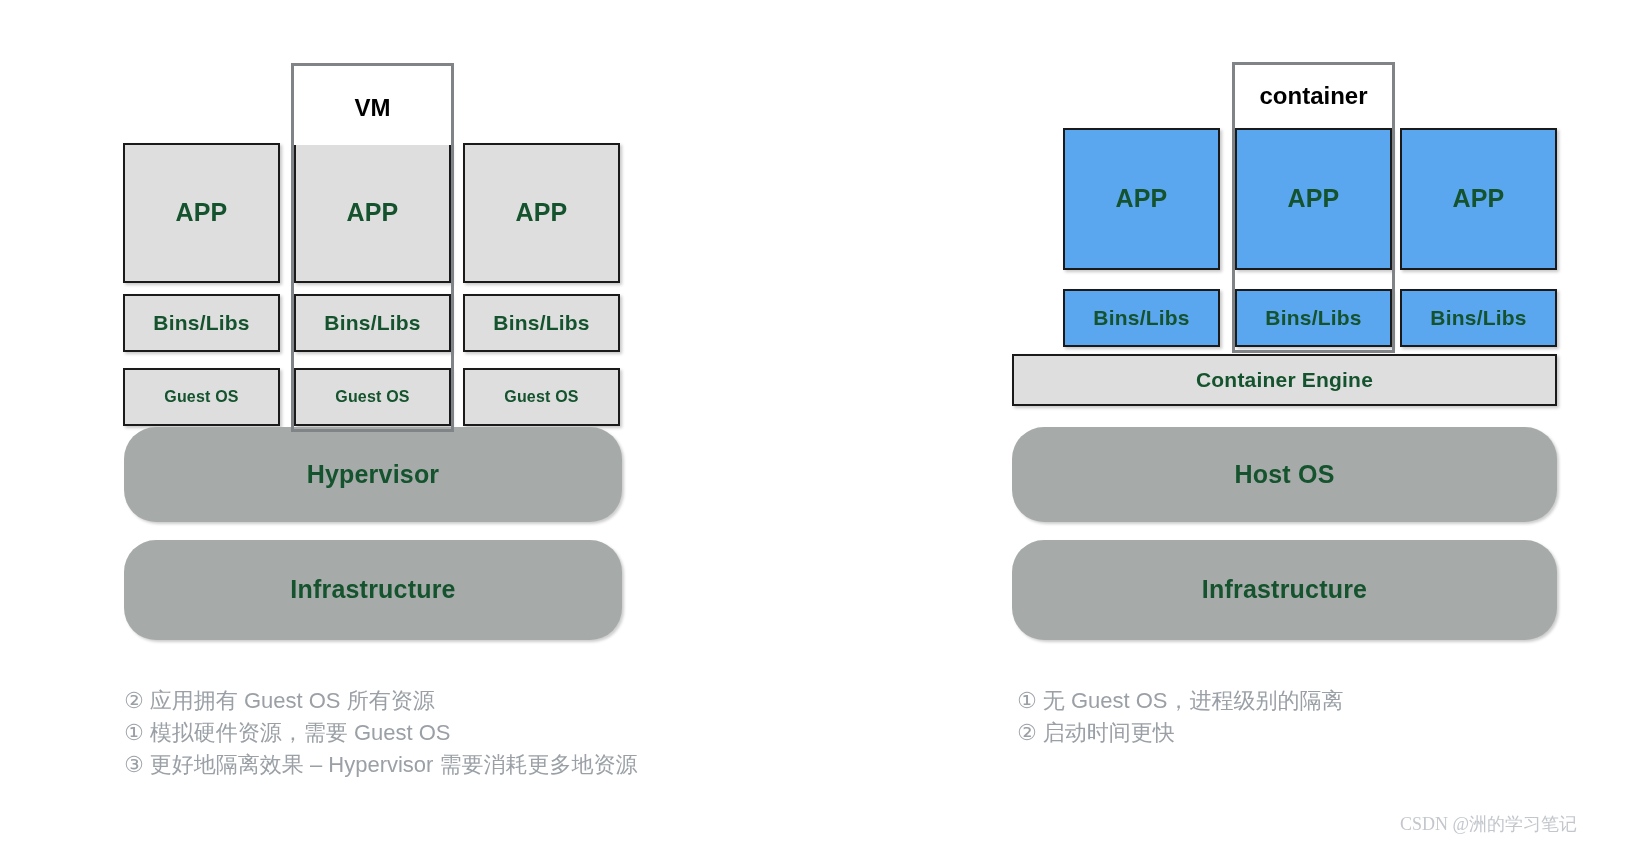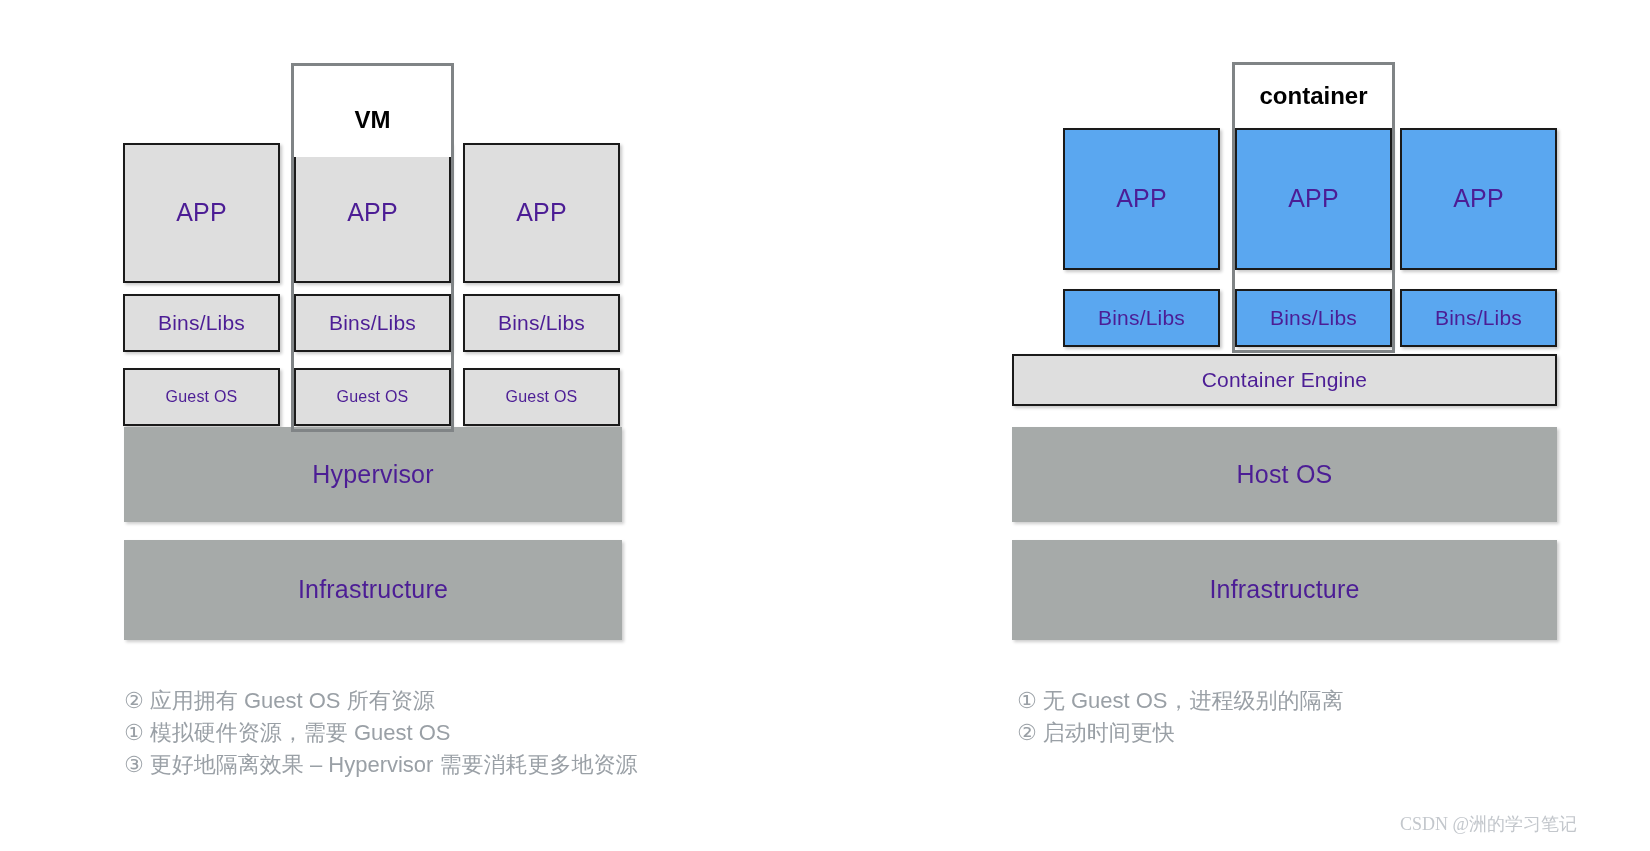--- a/index.html
+++ b/index.html
@@ -19,33 +19,33 @@
     overflow: hidden;
   }
 
   
   .box {
     position: absolute;
     box-sizing: border-box;
     display: flex;
     align-items: center;
     justify-content: center;
-    font-weight: normal;
-    color: #4c1d95;
+    font-weight: bold;
+    color: #14532d;
     letter-spacing: 0.2px;
     text-align: center;
     line-height: 1.1;
   }
   .box-bordered {
     border: 2px solid #1a1a1a;
     box-shadow: 2px 2px 3px rgba(0,0,0,0.22);
   }
   .fill-lightgray { background: #dedede; }
   .fill-blue      { background: #5aa7f0; }
-  .fill-midgray   { background: #a6aaa9; box-shadow: 2px 2px 3px rgba(0,0,0,0.20); }
+  .fill-midgray   { background: #a6aaa9; box-shadow: 2px 2px 3px rgba(0,0,0,0.20); border-radius: 32px; }
 
   
   .stack-frame {
     position: absolute;
     box-sizing: border-box;
     border: 3px solid #808486;
     background: transparent;
     z-index: 5;
     pointer-events: none;
   }
@@ -117,21 +117,21 @@
     <div class="box box-bordered fill-lightgray t-app" style="left:463px; top:143px; width:157px; height:140px;">
       <span>APP</span>
     </div>
     <div class="box box-bordered fill-lightgray t-bins" style="left:463px; top:294px; width:157px; height:58px;">
       <span>Bins/Libs</span>
     </div>
     <div class="box box-bordered fill-lightgray t-guest" style="left:463px; top:368px; width:157px; height:58px;">
       <span>Guest OS</span>
     </div>
 
-    <div class="frame-label t-vm" style="left:294px; top:82px; width:157px; height:75px;">
+    <div class="frame-label t-vm" style="left:294px; top:70px; width:157px; height:75px;">
       <span>VM</span>
     </div>
 
     <div class="stack-frame" style="left:291px; top:63px; width:163px; height:369px;"></div>
 
     <div class="box fill-midgray t-wide" style="left:124px; top:427px; width:498px; height:95px;">
       <span>Hypervisor</span>
     </div>
 
     <div class="box fill-midgray t-wide" style="left:124px; top:540px; width:498px; height:100px;">

